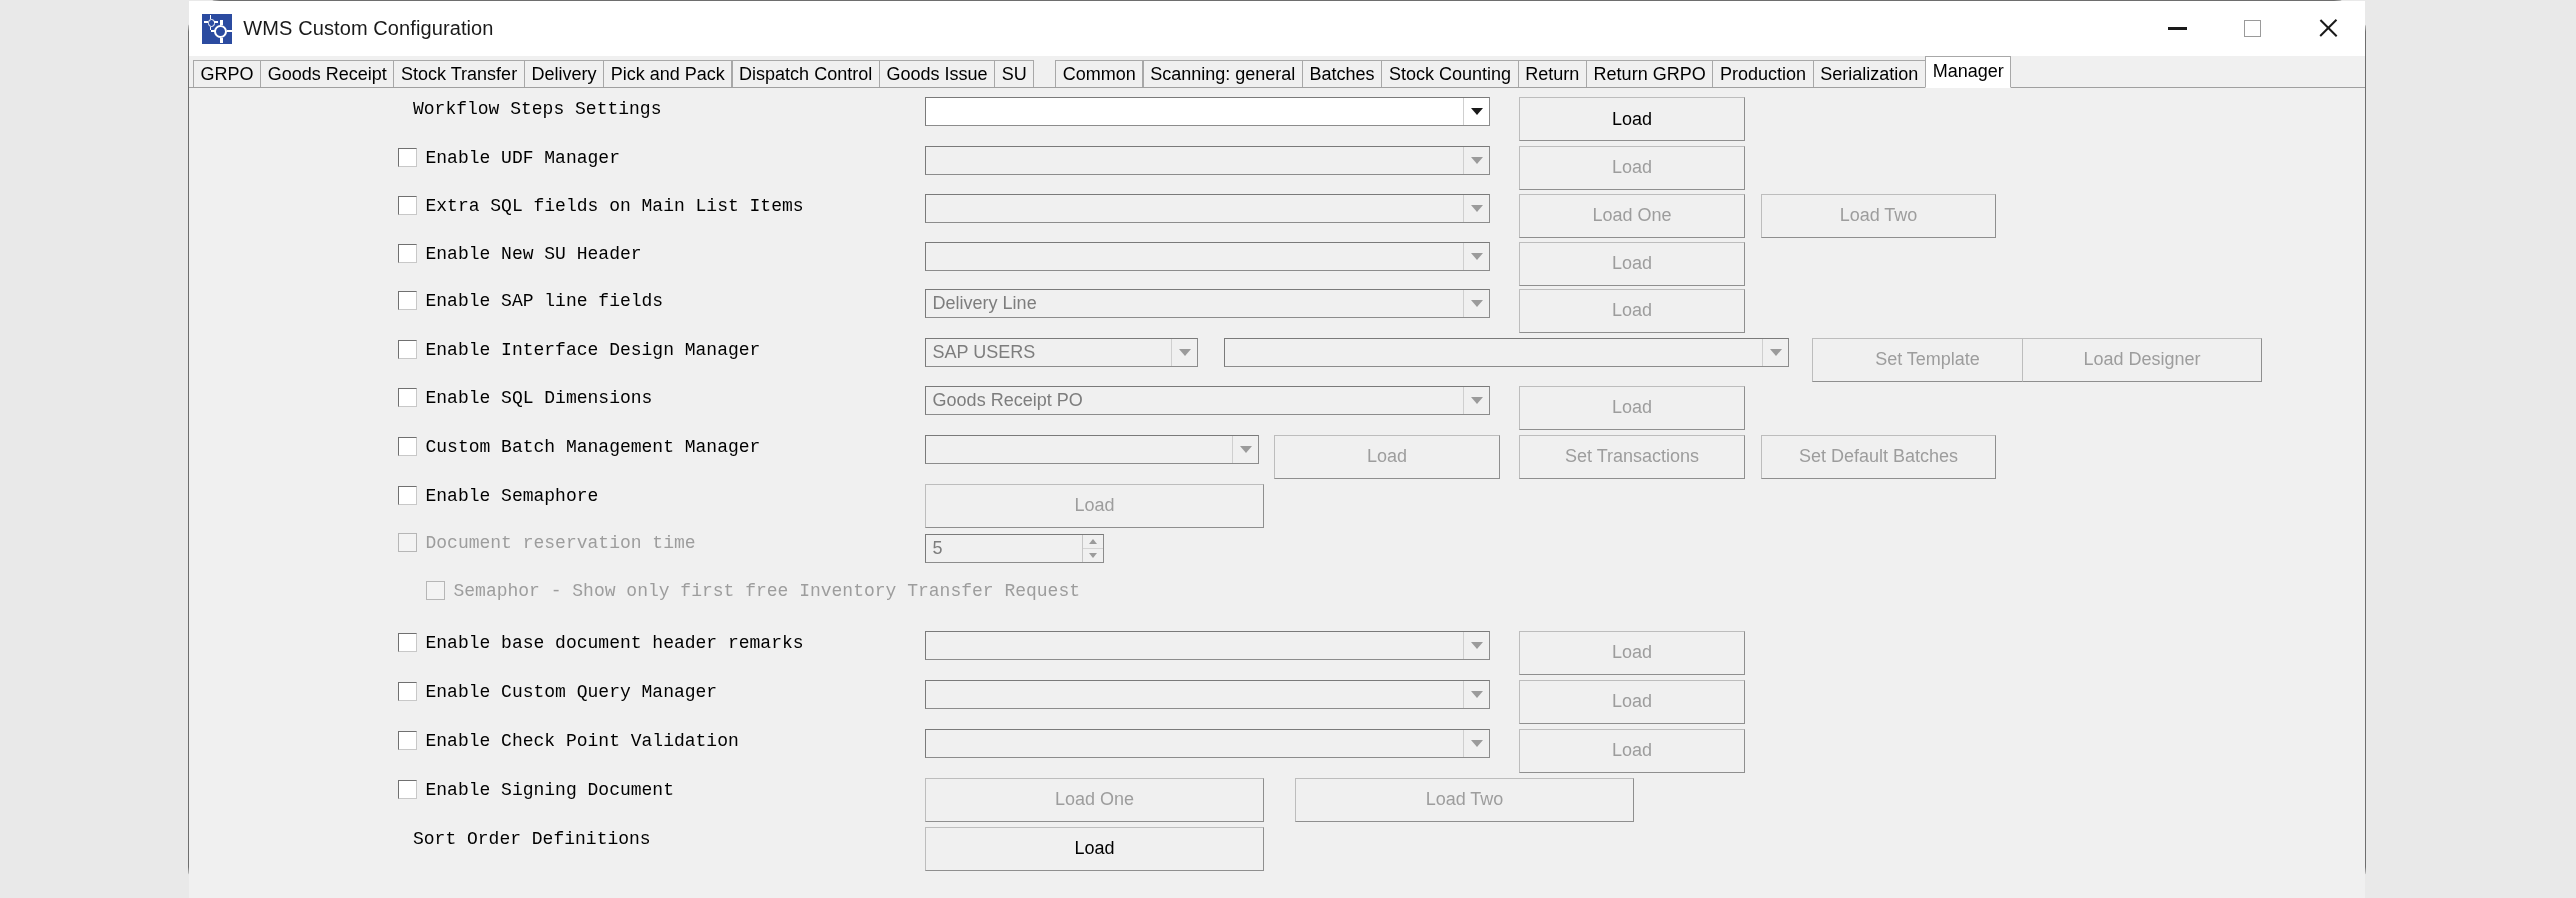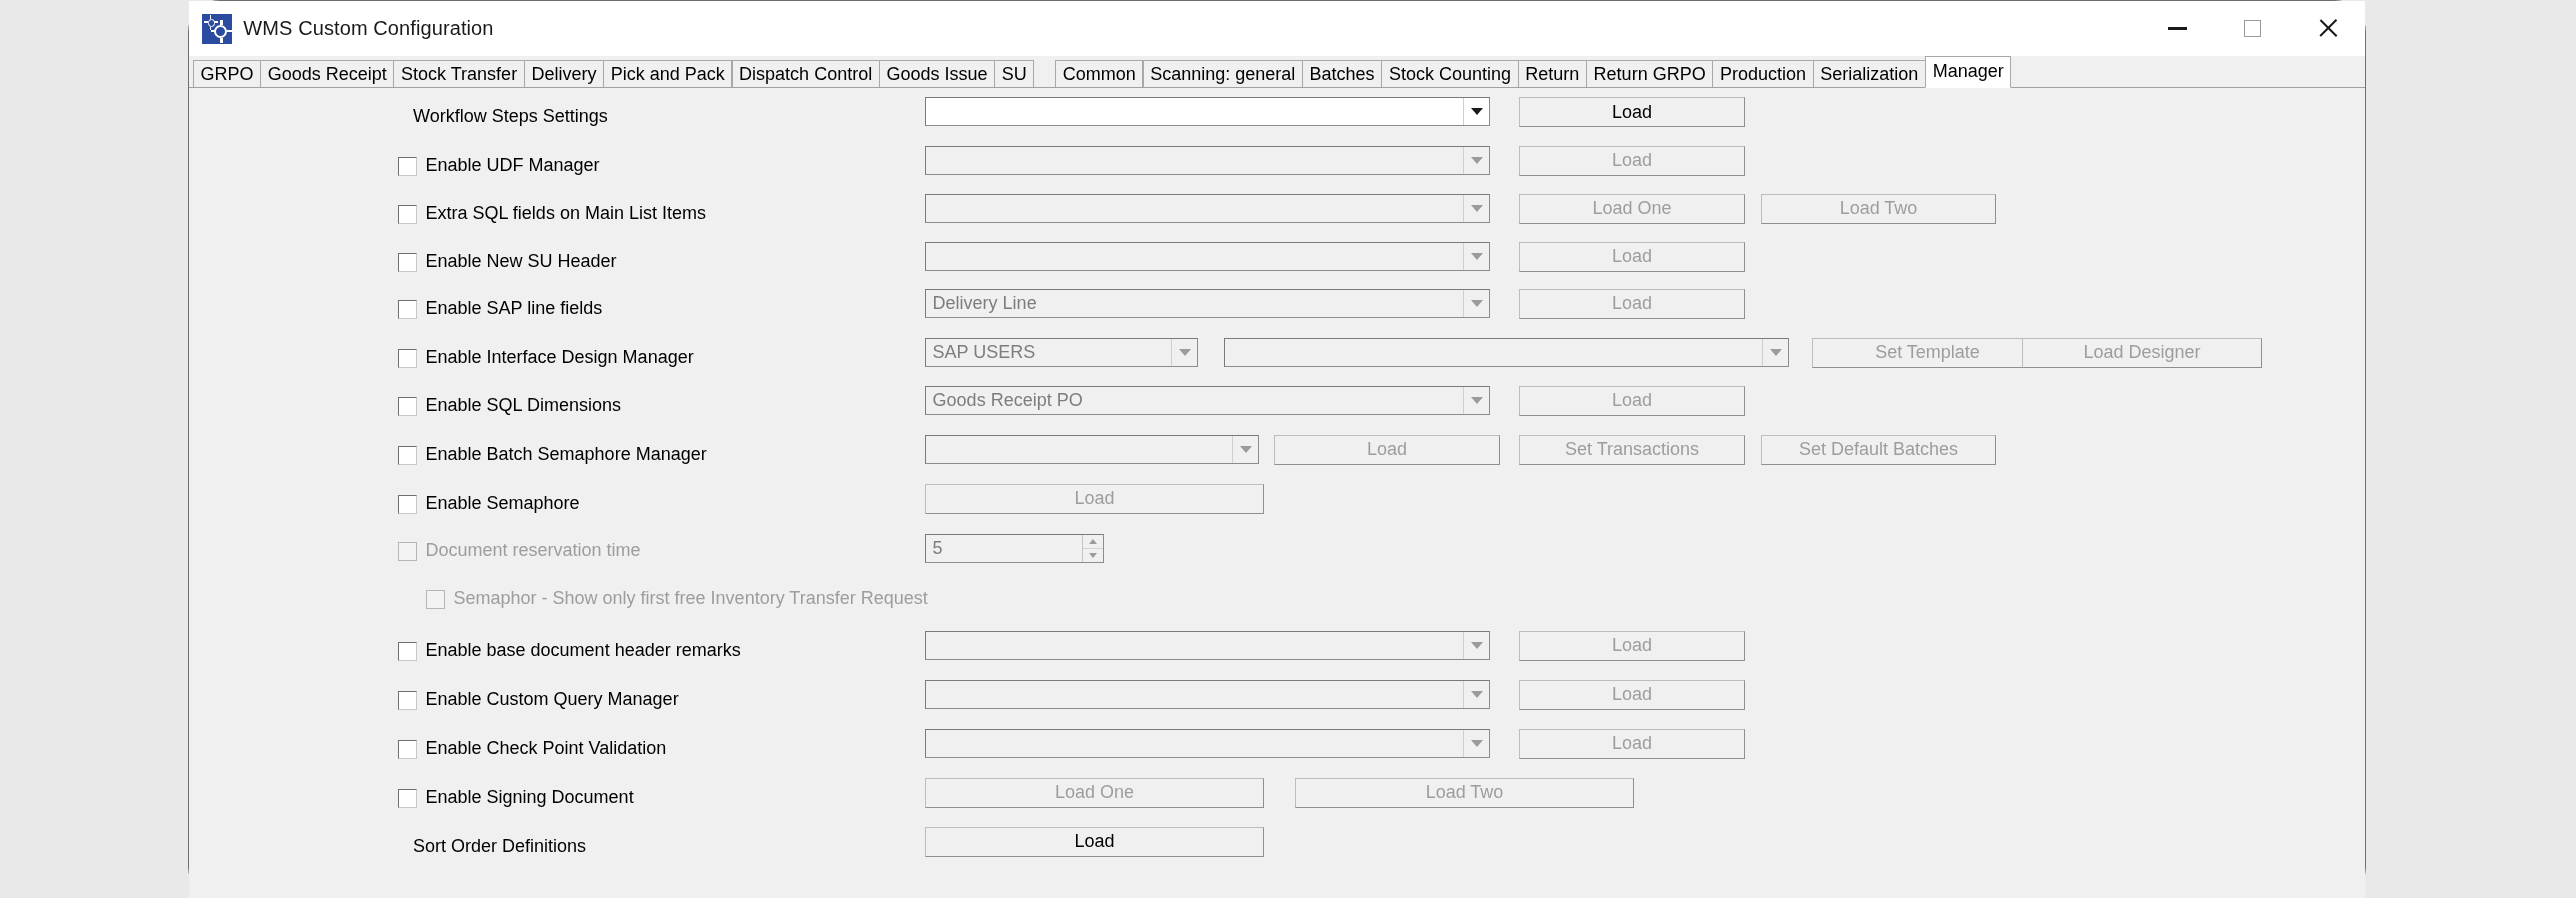--- a/index.html
+++ b/index.html
@@ -117,22 +117,23 @@
     flex: 1;
     background: #f0f0f0;
     overflow: hidden;
   }
 
   .row { position: absolute; left: 0; right: 0; height: 34px; }
 
   
   .cbwrap {
     position: absolute; left: 209px;
-    display: flex; align-items: flex-end; gap: 8.5px;
+    display: flex; align-items: flex-start; gap: 8.5px;
     height: 28px;
+    font-family: Liberation Mono, monospace;
   }
   .cbwrap.nocb { left: 224px; }
   .cbox {
     width: 19px; height: 19px;
     background: #ffffff;
     border: 0.9px solid #707070;
     border-right-color: #c8c8c8;
     border-bottom-color: #c8c8c8;
     flex: none;
   }
@@ -169,21 +170,21 @@
     border-left: 6.6px solid transparent;
     border-right: 6.6px solid transparent;
     border-top: 7.5px solid #9b9b9b;
     display: block;
   }
   .combo.enabled .carrow i { border-top-color: #1a1a1a; }
 
   
   .btn {
     position: absolute;
-    height: 30px;
+    height: 44px;
     background: #f0f0f0;
     border: 0.9px solid #bdbdbd;
     border-right-color: #8f8f8f;
     border-bottom: 1.9px solid #8f8f8f;
     display: flex; align-items: center; justify-content: center;
     font-size: 18px; color: #9d9d9d;
     cursor: default; white-space: nowrap;
   }
   .btn.enabled { color: #000000; }
 
@@ -417,21 +418,21 @@
             <i></i>
           </div>
         </div>
         <div class="btn" style="left: 1330px; width: 226px; top: 1.9px;">
           <span>Load</span>
         </div>
       </div>
       <div class="row" style="top: 345px;">
         <div class="cbwrap" style="top: 3.8px;">
           <div class="cbox"></div>
-          <span class="lbl">Enable Batch Semaphore Manager</span>
+          <span class="lbl">Custom Batch Management Manager</span>
         </div>
         <div class="combo" style="left: 736px; width: 334px; top: 1.9px;">
           <div class="ctext"></div>
           <div class="carrow">
             <i></i>
           </div>
         </div>
         <div class="btn" style="left: 1085px; width: 226px; top: 1.9px;">
           <span>Load</span>
         </div>

